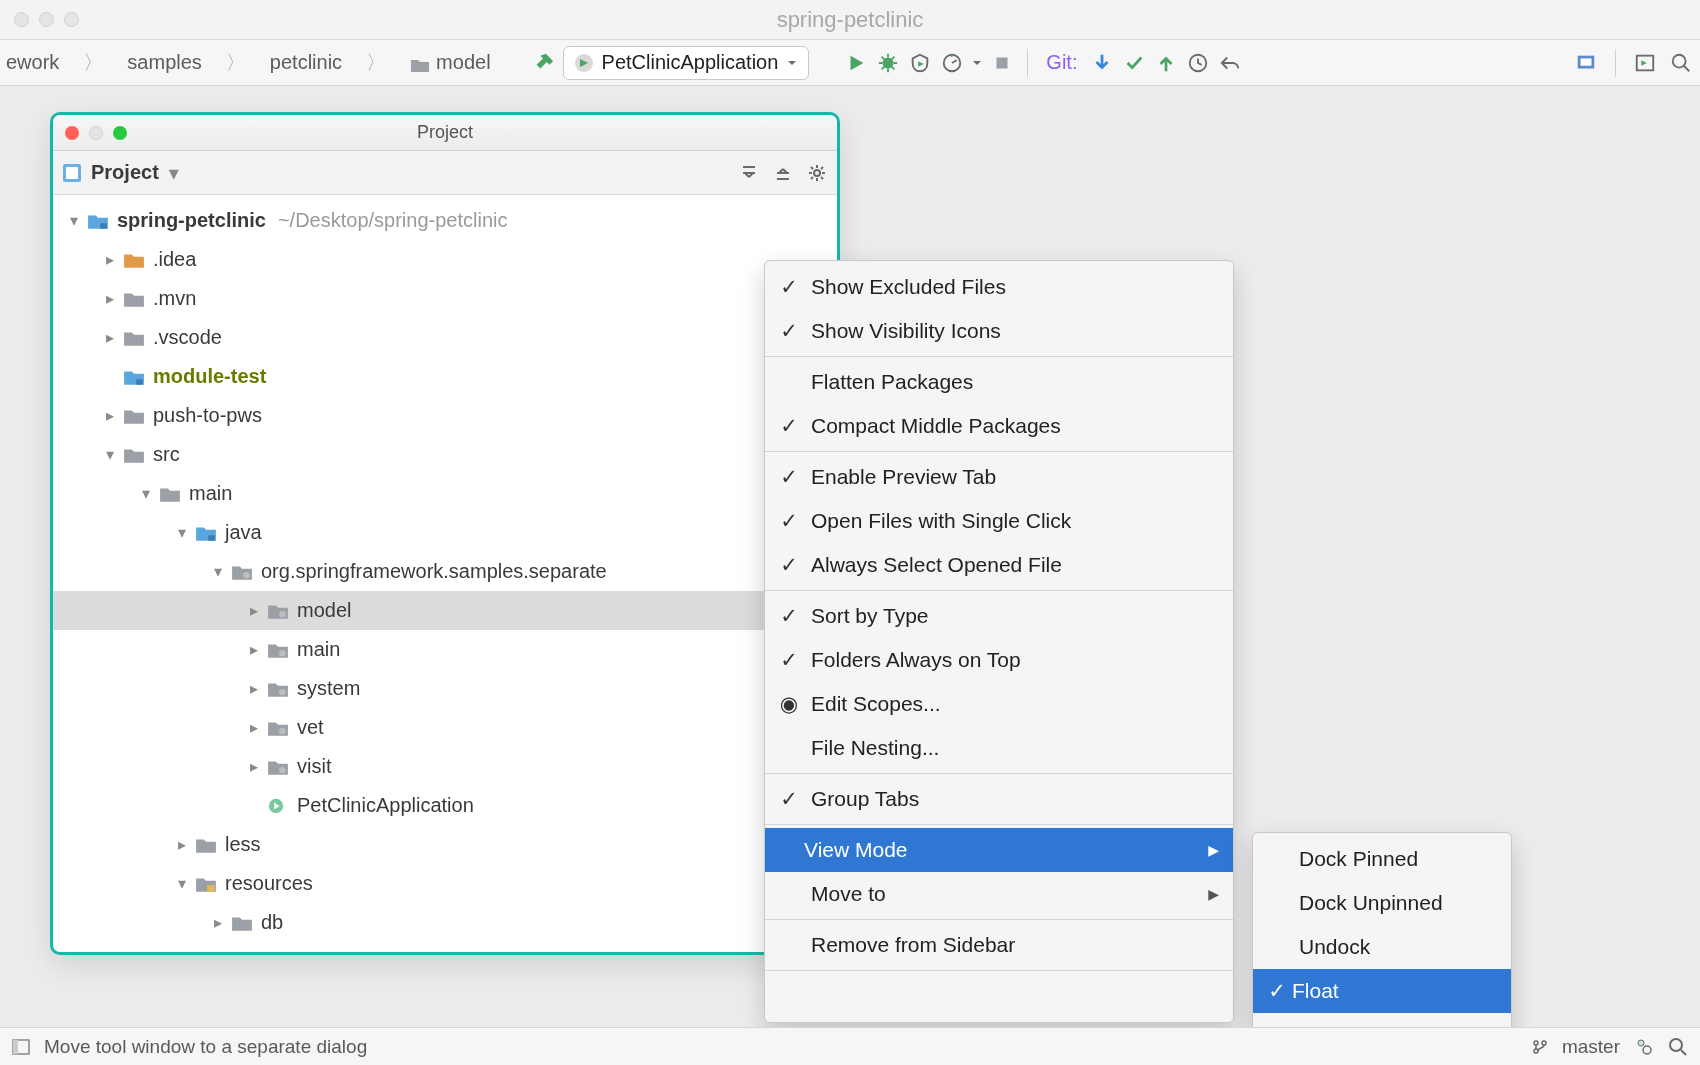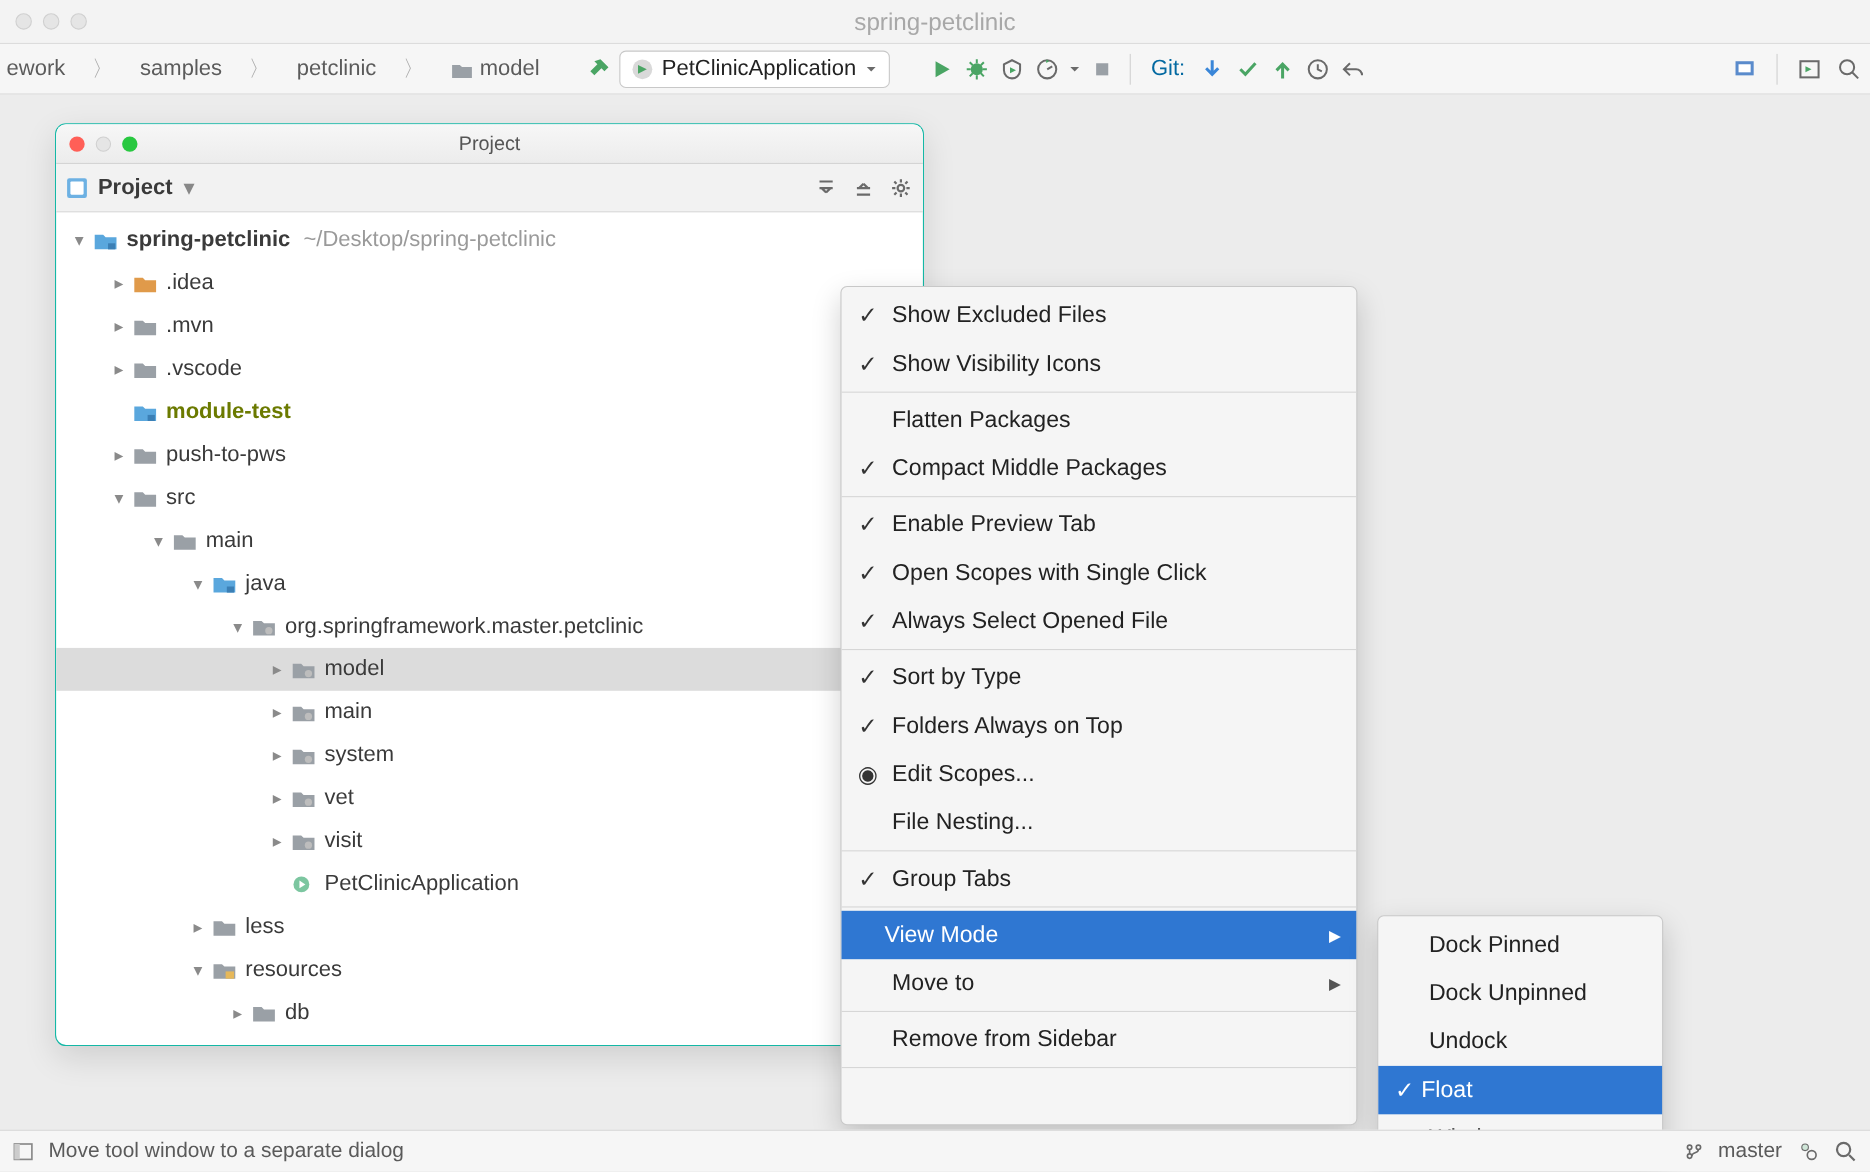--- a/index.html
+++ b/index.html
@@ -18,28 +18,28 @@
 .crumb-sep { color: #aaa; padding: 0 4px; }
 .folder-icon { width: 20px; height: 16px; display: inline-block; }
 .folder-icon svg { width: 100%; height: 100%; }
 .toolbar-spacer { width: 28px; }
 .tb-icon { width: 26px; height: 26px; display: inline-flex; align-items: center; justify-content: center; color: #6a6a6a; }
 .tb-icon svg { width: 22px; height: 22px; }
 .tb-sep { width: 1px; height: 28px; background: #d0d0d0; margin: 0 6px; }
 .run-combo { display: flex; align-items: center; gap: 8px; border: 1px solid #c8c8c8; background: #fff; border-radius: 6px; height: 34px; padding: 0 10px; }
 .run-icon { width: 20px; height: 20px; display: inline-flex; }
 .caret { width: 12px; height: 12px; }
-.git-label { color: #0369a1; margin: 0 6px; }
+.git-label { color: #8b5cf6; margin: 0 6px; }
 .tb-right { margin-left: auto; display: flex; align-items: center; gap: 10px; }
 
 
 .main { position: relative; height: calc(100% - 40px - 46px - 38px); background: #ececec; }
 
 
-.proj-win { position: absolute; left: 50px; top: 26px; width: 790px; background: #fff; border: 1px solid #14b8a6; border-radius: 10px; box-shadow: 0 10px 30px rgba(0,0,0,0.12); overflow: hidden; }
+.proj-win { position: absolute; left: 50px; top: 26px; width: 790px; background: #fff; border: 3px solid #14b8a6; border-radius: 10px; box-shadow: 0 10px 30px rgba(0,0,0,0.12); overflow: hidden; }
 .proj-title { height: 36px; background: linear-gradient(#f7f7f7,#ececec); border-bottom: 1px solid #d0d0d0; display: flex; align-items: center; position: relative; }
 .proj-traffic { display: flex; gap: 10px; padding-left: 12px; }
 .dot { width: 14px; height: 14px; border-radius: 50%; }
 .dot.red { background: #ff5f57; }
 .dot.grey { background: #e5e5e5; border: 1px solid #d0d0d0; }
 .dot.green { background: #28c840; }
 .proj-title-text { position: absolute; left: 50%; transform: translateX(-50%); color: #555; font-size: 18px; }
 .proj-toolbar { height: 44px; background: #f2f2f2; border-bottom: 1px solid #dadada; display: flex; align-items: center; padding: 0 10px; gap: 10px; }
 .proj-toolbar .mini-icon { width: 18px; height: 18px; background: #6db1e3; border-radius: 2px; display: inline-block; position: relative; }
 .proj-toolbar .mini-icon::after { content:""; position:absolute; inset:3px; background:#fff; border-radius:1px; }
@@ -334,21 +334,21 @@
           <span class="label">java</span>
         </div>
         <div class="row" style="padding-left: 152px;">
           <span class="arrow">▾</span>
           <span class="ic">
             <svg viewBox="0 0 20 16">
               <path class="c-grey" d="M1 3h7l2 2h9v10H1z"></path>
               <circle cx="14" cy="11" r="3" fill="#bdbdbd"></circle>
             </svg>
           </span>
-          <span class="label">org.springframework.master.petclinic</span>
+          <span class="label">org.springframework.samples.separate</span>
         </div>
         <div class="row sel" style="padding-left: 188px;">
           <span class="arrow">▸</span>
           <span class="ic">
             <svg viewBox="0 0 20 16">
               <path class="c-grey" d="M1 3h7l2 2h9v10H1z"></path>
               <circle cx="14" cy="11" r="3" fill="#bdbdbd"></circle>
             </svg>
           </span>
           <span class="label">model</span>
@@ -451,21 +451,21 @@
         <span class="check">✓</span>
         <span>Compact Middle Packages</span>
       </div>
       <hr>
       <div class="item">
         <span class="check">✓</span>
         <span>Enable Preview Tab</span>
       </div>
       <div class="item">
         <span class="check">✓</span>
-        <span>Open Scopes with Single Click</span>
+        <span>Open Files with Single Click</span>
       </div>
       <div class="item">
         <span class="check">✓</span>
         <span>Always Select Opened File</span>
       </div>
       <hr>
       <div class="item">
         <span class="check">✓</span>
         <span>Sort by Type</span>
       </div>

